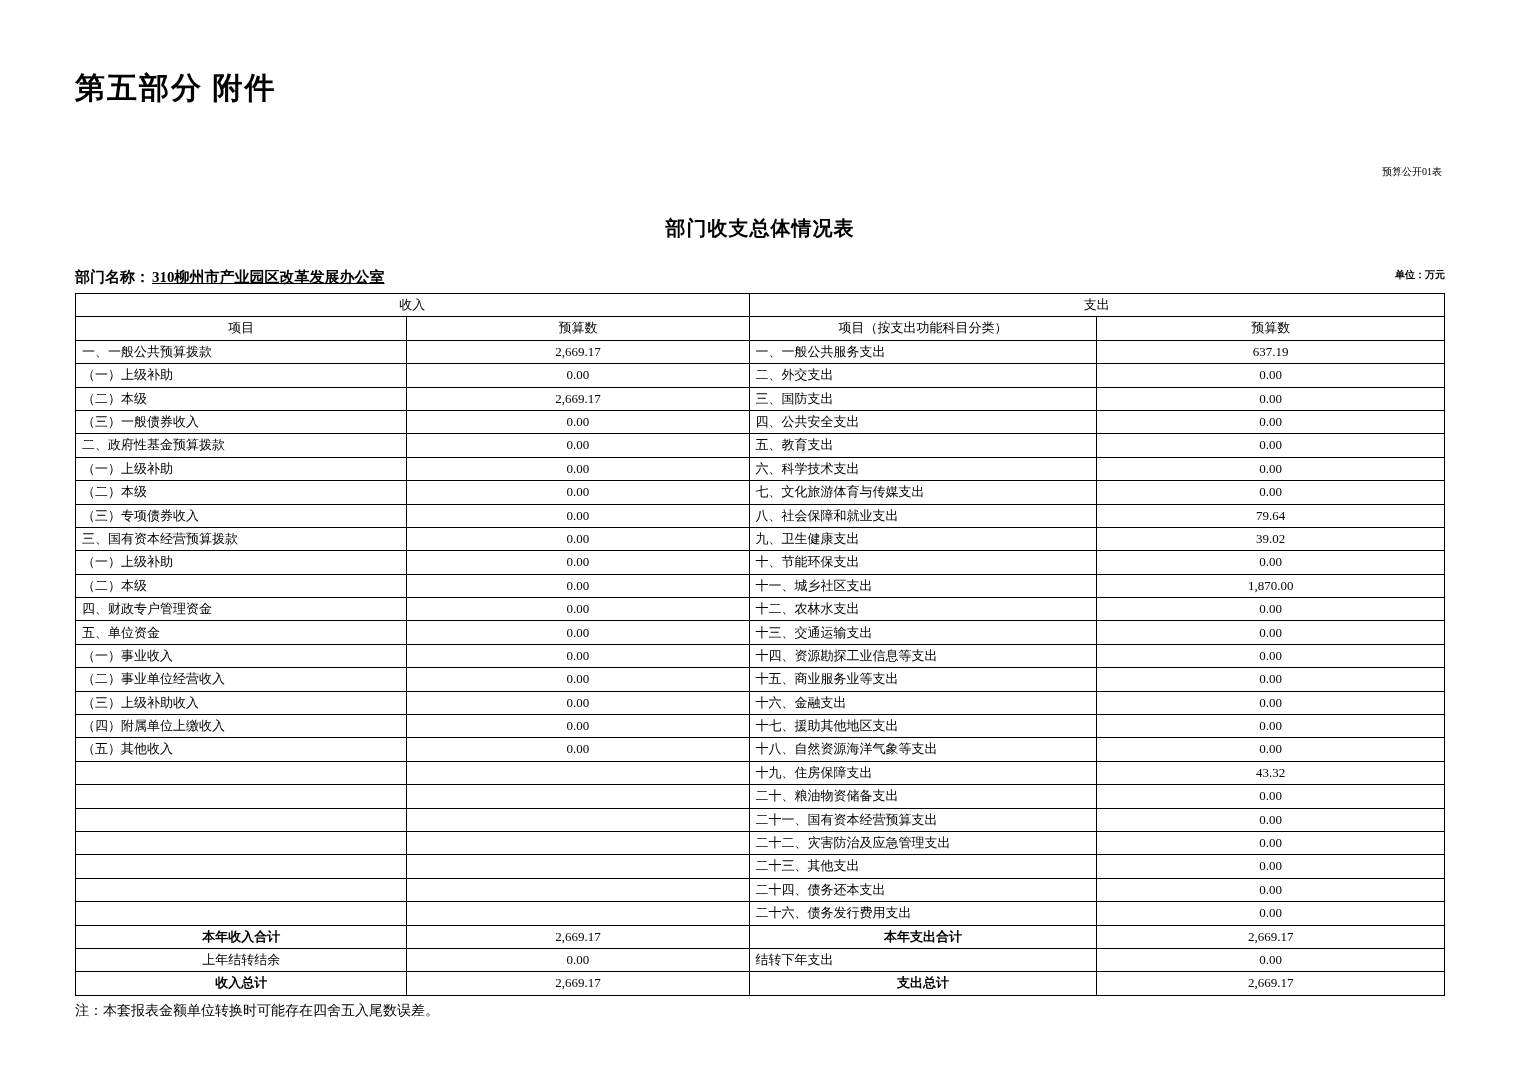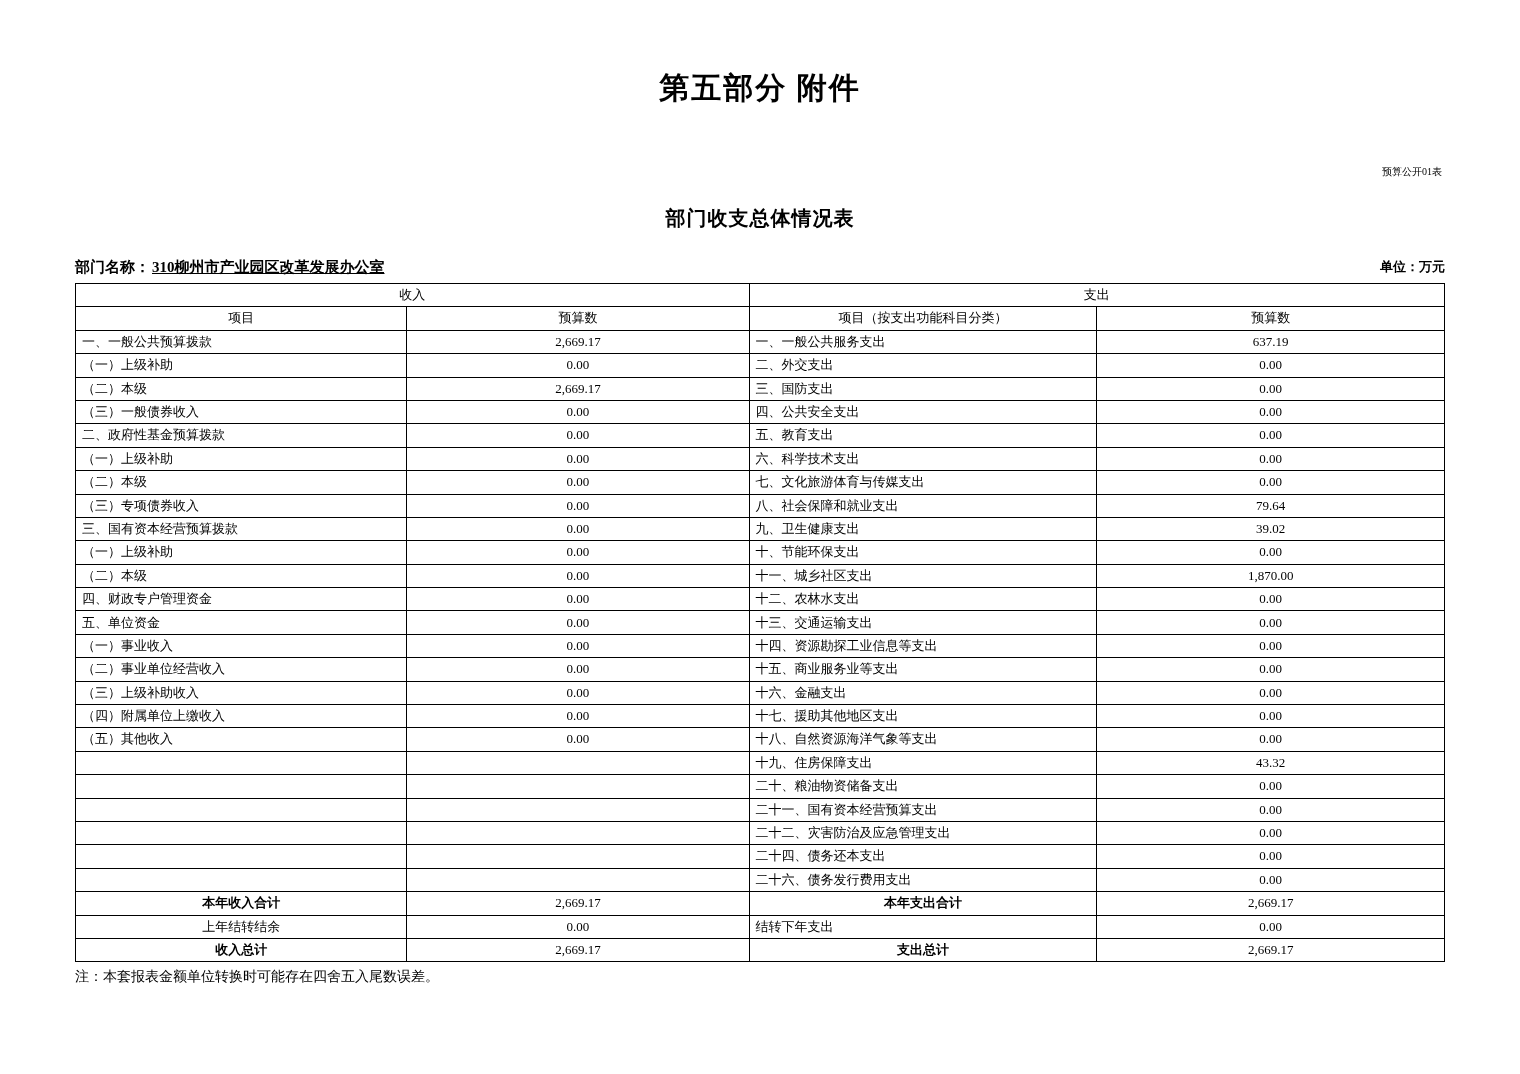--- a/index.html
+++ b/index.html
@@ -16,56 +16,56 @@
     overflow: hidden;
   }
   .page {
     position: relative;
     width: 1520px;
     height: 1074px;
     box-sizing: border-box;
     padding: 0 75px;
   }
   .doc-title {
-    text-align: center;
+    text-align: left;
     font-size: 30px;
     font-weight: bold;
     letter-spacing: 2px;
     margin-top: 68px;
   }
   .form-code {
     text-align: right;
     font-size: 10px;
     margin-top: 56px;
     padding-right: 3px;
   }
   .table-title {
     text-align: center;
     font-size: 20px;
     font-weight: bold;
-    margin-top: 26px;
+    margin-top: 36px;
     letter-spacing: 1px;
   }
   .meta-row {
     display: flex;
     justify-content: space-between;
     align-items: flex-start;
     margin-top: 26px;
     font-size: 15px;
   }
   .meta-left {
     font-weight: bold;
   }
   .meta-left .dept-name {
     text-decoration: underline;
     font-weight: bold;
     padding: 0 2px;
   }
   .meta-right {
-    font-size: 13px;
+    font-size: 10px;
     font-weight: bold;
   }
   table.budget {
     width: 100%;
     border-collapse: collapse;
     margin-top: 6px;
     table-layout: fixed;
     font-size: 13px;
   }
   table.budget td {
@@ -262,20 +262,26 @@
         </tr>
         <tr>
           <td class="lvl1 empty-cell"></td>
           <td class="right"></td>
           <td class="lvl1">二十二、灾害防治及应急管理支出</td>
           <td class="right">0.00</td>
         </tr>
         <tr>
           <td class="lvl1 empty-cell"></td>
           <td class="right"></td>
+          <td class="lvl1">二十三、其他支出</td>
+          <td class="right">0.00</td>
+        </tr>
+        <tr>
+          <td class="lvl1 empty-cell"></td>
+          <td class="right"></td>
           <td class="lvl1">二十四、债务还本支出</td>
           <td class="right">0.00</td>
         </tr>
         <tr>
           <td class="lvl1 empty-cell"></td>
           <td class="right"></td>
           <td class="lvl1">二十六、债务发行费用支出</td>
           <td class="right">0.00</td>
         </tr>
         <tr>

